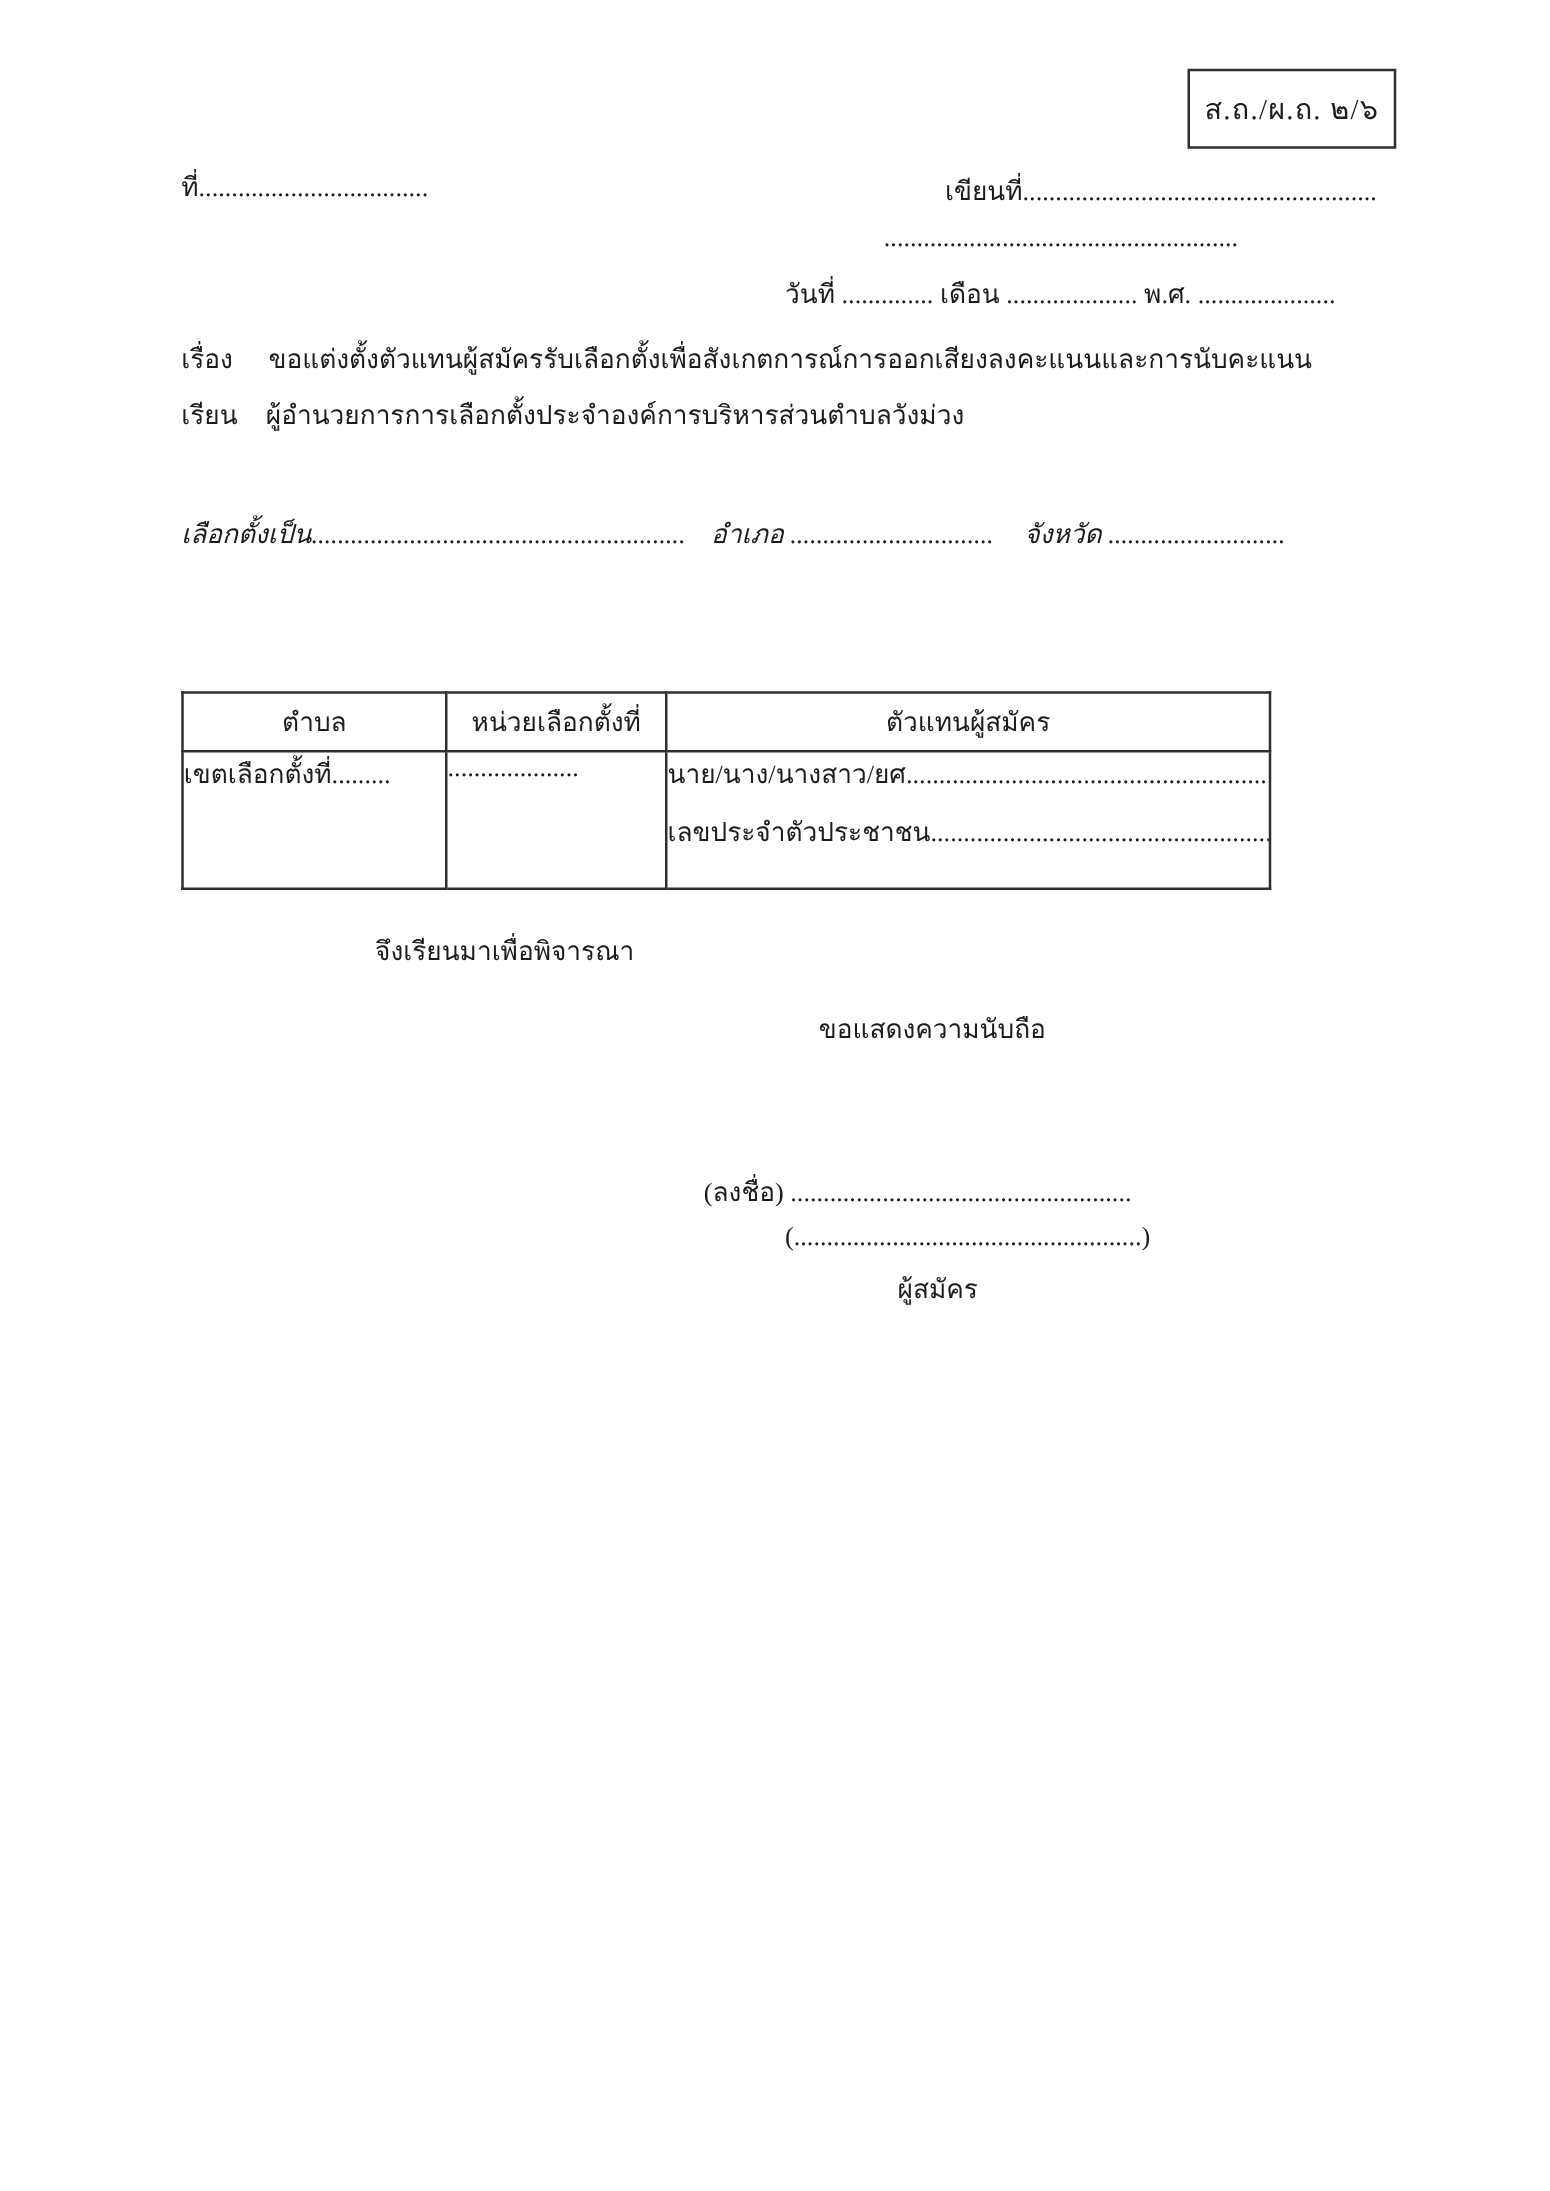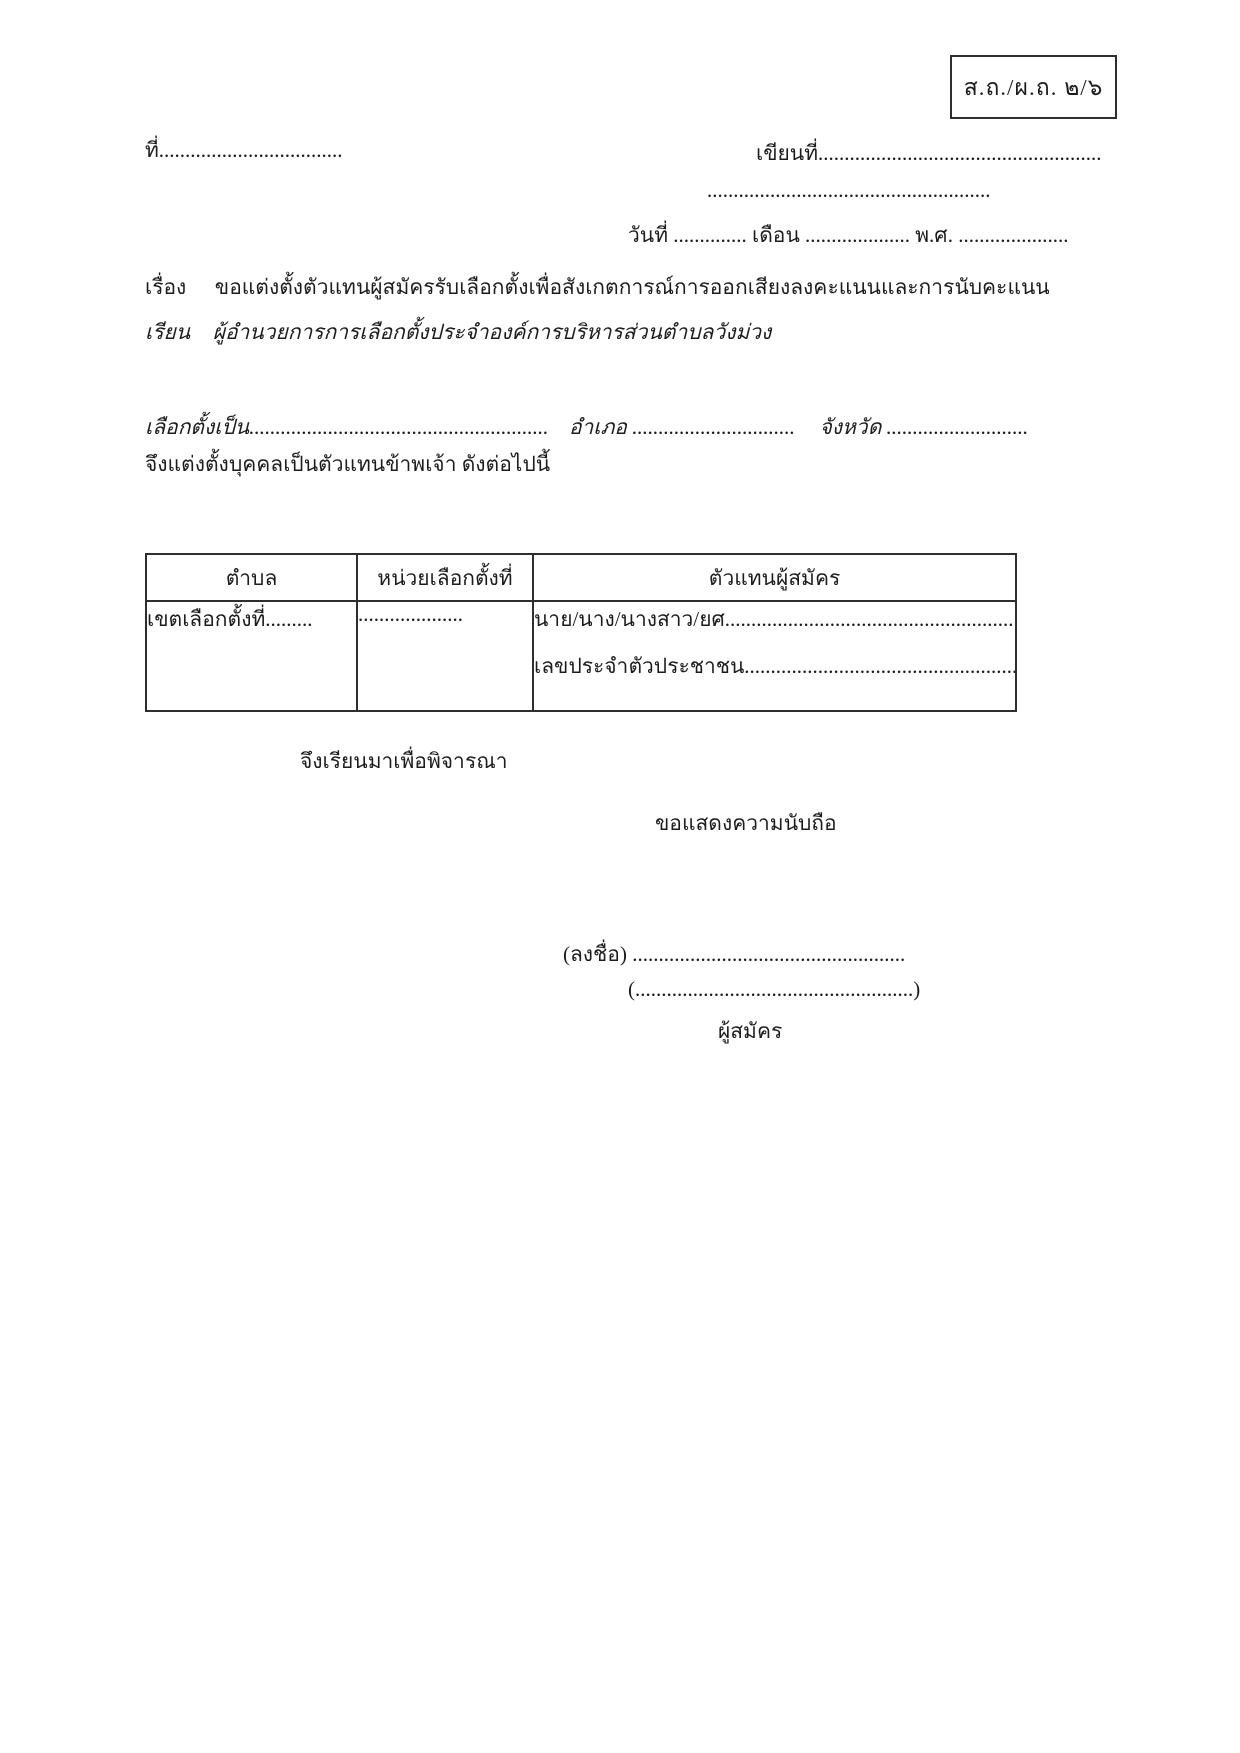--- a/index.html
+++ b/index.html
@@ -82,36 +82,35 @@
   <div class="abs" style="left:707px; top:178px;">......................................................</div>
 
   <div class="abs" style="left:628px; top:218px;">วันที่ .............. เดือน .................... พ.ศ. .....................</div>
 
   <div class="abs" style="left:145px; top:270px;">
     <span>เรื่อง</span>
     <span style="display:inline-block; width:18px;"></span>
     <span>ขอแต่งตั้งตัวแทนผู้สมัครรับเลือกตั้งเพื่อสังเกตการณ์การออกเสียงลงคะแนนและการนับคะแนน</span>
   </div>
 
-  <div class="abs" style="left:145px; top:315px;font-style:italic;">
+  <div class="abs" style="left:145px; top:315px;">
     <span>เรียน</span>
     <span style="display:inline-block; width:12px;"></span>
     <span>ผู้อำนวยการการเลือกตั้งประจำองค์การบริหารส่วนตำบลวังม่วง</span>
   </div>
 
 
   <div class="abs" style="left:145px; top:410px;font-style:italic;">
     <span>เลือกตั้งเป็น.........................................................</span>
     <span style="display:inline-block; width:10px;"></span>
     <span>อำเภอ ...............................</span>
     <span style="display:inline-block; width:14px;"></span>
     <span>จังหวัด ...........................</span>
   </div>
 
-  <div class="abs" style="left:145px; top:447px;">จึงแต่งตั้งบุคคลเป็นตัวแทนข้าพเจ้า ดังต่อไปนี้</div>
 
   <table class="doc-table">
     <colgroup>
       <col style="width:211px">
       <col style="width:176px">
       <col style="width:483px">
     </colgroup>
     <thead>
       <tr>
         <th>ตำบล</th>

